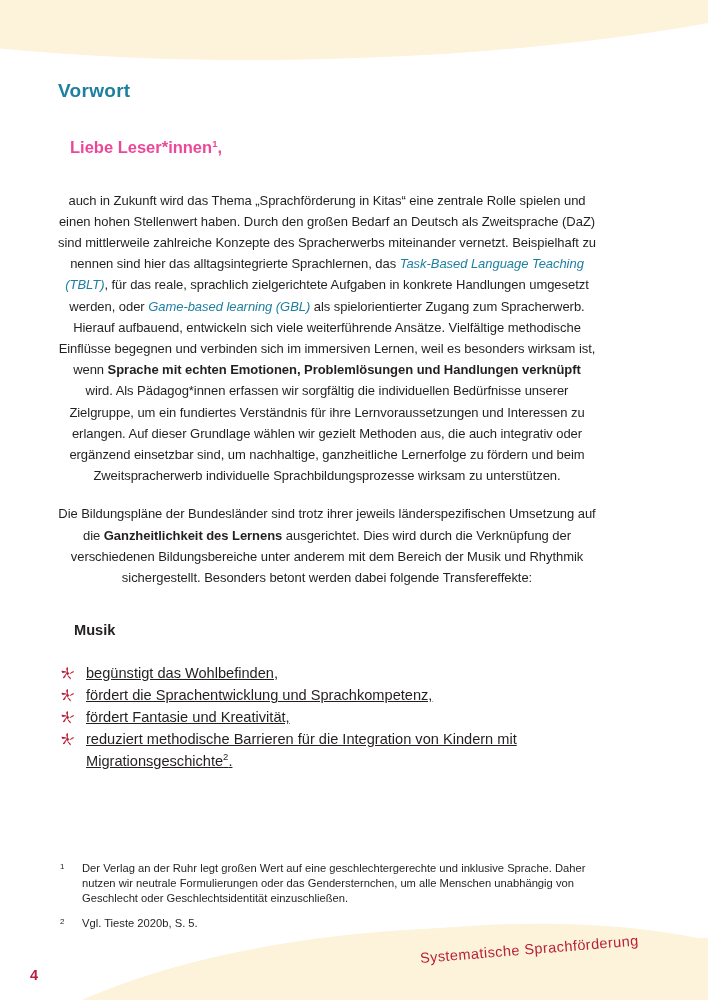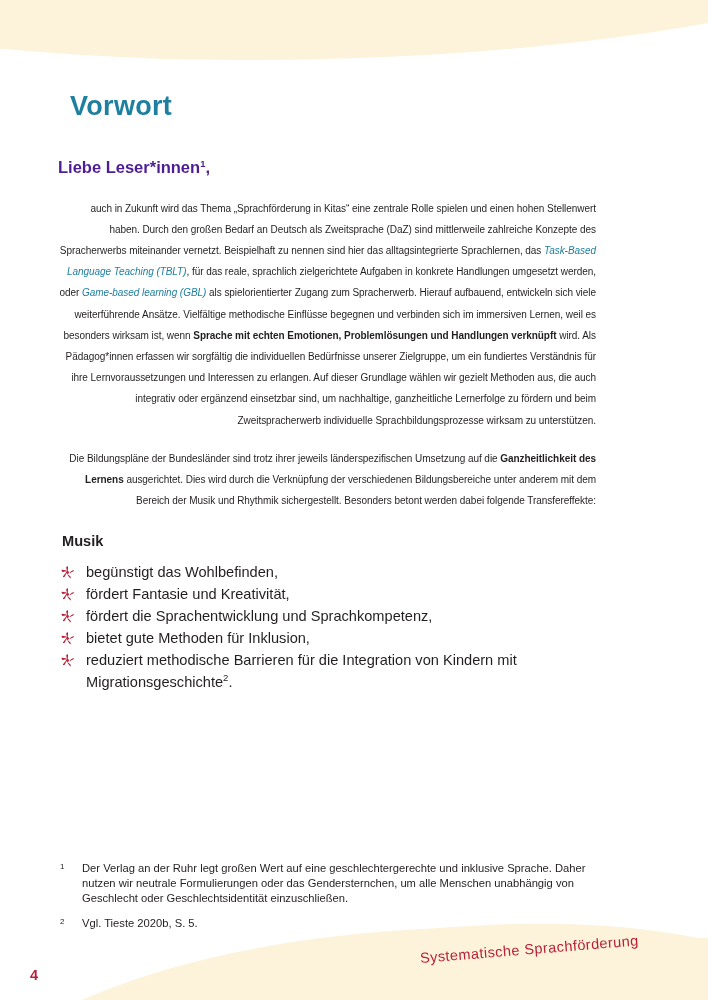--- a/index.html
+++ b/index.html
@@ -54,80 +54,81 @@
   .content {
     position: absolute;
     left: 58px;
     top: 0;
     width: 538px;
     z-index: 3;
   }
 
   h1.vorwort {
     color: #1e7fa0;
-    font-size: 27px;
+    font-size: 19px;
     font-weight: 700;
     letter-spacing: 0.3px;
-    margin: 12px;
+    margin: 0;
     padding-top: 81px;
     line-height: 1;
   }
 
   h2.salutation {
-    color: #4c1d95;
+    color: #ec4899;
     font-size: 16.5px;
     font-weight: 700;
-    margin: 0;
+    margin: 12px;
     padding-top: 27px;
     line-height: 1;
   }
   h2.salutation sup {
     font-size: 9.5px;
     vertical-align: super;
     line-height: 0;
   }
 
   p.body {
     color: #231f20;
-    font-size: 10px;
+    font-size: 13px;
     line-height: 21.2px;
     margin: 0;
-    text-align: right;
+    text-align: center;
     letter-spacing: -0.05px;
   }
   p.body.first { padding-top: 22px; }
   p.body.second { padding-top: 17px; }
 
   .it-teal {
     color: #1e7fa0;
     font-style: italic;
   }
   .bold { font-weight: 700; color: #231f20; }
 
   h3.listhead {
     color: #231f20;
     font-size: 14.6px;
     font-weight: 700;
-    margin: 4px;
+    margin: 16px;
     padding-top: 19px;
     line-height: 1;
   }
 
   ul.starlist {
     list-style: none;
     margin: 0;
     padding: 9px 0 0 0;
   }
   ul.starlist li {
     position: relative;
     color: #231f20;
     font-size: 14.6px;
     line-height: 21.6px;
     padding-left: 28px;
     margin-bottom: 0.5px;
+    text-decoration: underline;
   }
   .star {
     position: absolute;
     left: 2px;
     top: 3px;
     width: 15px;
     height: 15px;
     display: inline-block;
   }
   li sup {
@@ -226,51 +227,36 @@
             <g fill="#b81f38">
               <path d="M9.2 2.1c.5-.9 1.6-.6 1.5.4l-.3 5.8c0 .5-.7.6-.9.1L8.3 3.9c-.2-.6 .6-1.2 .9-1.8z"></path>
               <path d="M2.4 7.6c-.8-.5-.4-1.6.6-1.4l5.6 1.1c.5.1.5.8 0 .9l-5 1.1c-.6.1-.8-1.2-1.2-1.7z"></path>
               <path d="M17.6 6.9c1-.3 1.3.9.5 1.4l-4.8 2.4c-.4.2-.8-.3-.5-.7l3.1-2.4c.5-.4 1.2-.6 1.7-.7z"></path>
               <path d="M5.1 16c-.7.7-1.6-.1-1-.9l3.4-4.5c.3-.4.9-.1.8.4l-1.5 3.9c-.2.5-1.3.8-1.7 1.1z"></path>
               <path d="M14.3 16.6c.6.8-.4 1.5-1 .8l-3.4-4.4c-.3-.4.2-.9.6-.6l3.1 2.6c.4.3.5 1.1.7 1.6z"></path>
               <circle cx="10" cy="10" r="1.9"></circle>
             </g>
           </svg>
         </span>
+        <span>fördert die Sprachentwicklung und Sprachkompetenz,</span>
+      </li>
+      <li>
+        <span class="star">
+          <svg viewBox="0 0 20 20" width="15" height="15" aria-hidden="true">
+            <g fill="#b81f38">
+              <path d="M9.2 2.1c.5-.9 1.6-.6 1.5.4l-.3 5.8c0 .5-.7.6-.9.1L8.3 3.9c-.2-.6 .6-1.2 .9-1.8z"></path>
+              <path d="M2.4 7.6c-.8-.5-.4-1.6.6-1.4l5.6 1.1c.5.1.5.8 0 .9l-5 1.1c-.6.1-.8-1.2-1.2-1.7z"></path>
+              <path d="M17.6 6.9c1-.3 1.3.9.5 1.4l-4.8 2.4c-.4.2-.8-.3-.5-.7l3.1-2.4c.5-.4 1.2-.6 1.7-.7z"></path>
+              <path d="M5.1 16c-.7.7-1.6-.1-1-.9l3.4-4.5c.3-.4.9-.1.8.4l-1.5 3.9c-.2.5-1.3.8-1.7 1.1z"></path>
+              <path d="M14.3 16.6c.6.8-.4 1.5-1 .8l-3.4-4.4c-.3-.4.2-.9.6-.6l3.1 2.6c.4.3.5 1.1.7 1.6z"></path>
+              <circle cx="10" cy="10" r="1.9"></circle>
+            </g>
+          </svg>
+        </span>
         <span>fördert Fantasie und Kreativität,</span>
-      </li>
-      <li>
-        <span class="star">
-          <svg viewBox="0 0 20 20" width="15" height="15" aria-hidden="true">
-            <g fill="#b81f38">
-              <path d="M9.2 2.1c.5-.9 1.6-.6 1.5.4l-.3 5.8c0 .5-.7.6-.9.1L8.3 3.9c-.2-.6 .6-1.2 .9-1.8z"></path>
-              <path d="M2.4 7.6c-.8-.5-.4-1.6.6-1.4l5.6 1.1c.5.1.5.8 0 .9l-5 1.1c-.6.1-.8-1.2-1.2-1.7z"></path>
-              <path d="M17.6 6.9c1-.3 1.3.9.5 1.4l-4.8 2.4c-.4.2-.8-.3-.5-.7l3.1-2.4c.5-.4 1.2-.6 1.7-.7z"></path>
-              <path d="M5.1 16c-.7.7-1.6-.1-1-.9l3.4-4.5c.3-.4.9-.1.8.4l-1.5 3.9c-.2.5-1.3.8-1.7 1.1z"></path>
-              <path d="M14.3 16.6c.6.8-.4 1.5-1 .8l-3.4-4.4c-.3-.4.2-.9.6-.6l3.1 2.6c.4.3.5 1.1.7 1.6z"></path>
-              <circle cx="10" cy="10" r="1.9"></circle>
-            </g>
-          </svg>
-        </span>
-        <span>fördert die Sprachentwicklung und Sprachkompetenz,</span>
-      </li>
-      <li>
-        <span class="star">
-          <svg viewBox="0 0 20 20" width="15" height="15" aria-hidden="true">
-            <g fill="#b81f38">
-              <path d="M9.2 2.1c.5-.9 1.6-.6 1.5.4l-.3 5.8c0 .5-.7.6-.9.1L8.3 3.9c-.2-.6 .6-1.2 .9-1.8z"></path>
-              <path d="M2.4 7.6c-.8-.5-.4-1.6.6-1.4l5.6 1.1c.5.1.5.8 0 .9l-5 1.1c-.6.1-.8-1.2-1.2-1.7z"></path>
-              <path d="M17.6 6.9c1-.3 1.3.9.5 1.4l-4.8 2.4c-.4.2-.8-.3-.5-.7l3.1-2.4c.5-.4 1.2-.6 1.7-.7z"></path>
-              <path d="M5.1 16c-.7.7-1.6-.1-1-.9l3.4-4.5c.3-.4.9-.1.8.4l-1.5 3.9c-.2.5-1.3.8-1.7 1.1z"></path>
-              <path d="M14.3 16.6c.6.8-.4 1.5-1 .8l-3.4-4.4c-.3-.4.2-.9.6-.6l3.1 2.6c.4.3.5 1.1.7 1.6z"></path>
-              <circle cx="10" cy="10" r="1.9"></circle>
-            </g>
-          </svg>
-        </span>
-        <span>bietet gute Methoden für Inklusion,</span>
       </li>
       <li>
         <span class="star">
           <svg viewBox="0 0 20 20" width="15" height="15" aria-hidden="true">
             <g fill="#b81f38">
               <path d="M9.2 2.1c.5-.9 1.6-.6 1.5.4l-.3 5.8c0 .5-.7.6-.9.1L8.3 3.9c-.2-.6 .6-1.2 .9-1.8z"></path>
               <path d="M2.4 7.6c-.8-.5-.4-1.6.6-1.4l5.6 1.1c.5.1.5.8 0 .9l-5 1.1c-.6.1-.8-1.2-1.2-1.7z"></path>
               <path d="M17.6 6.9c1-.3 1.3.9.5 1.4l-4.8 2.4c-.4.2-.8-.3-.5-.7l3.1-2.4c.5-.4 1.2-.6 1.7-.7z"></path>
               <path d="M5.1 16c-.7.7-1.6-.1-1-.9l3.4-4.5c.3-.4.9-.1.8.4l-1.5 3.9c-.2.5-1.3.8-1.7 1.1z"></path>
               <path d="M14.3 16.6c.6.8-.4 1.5-1 .8l-3.4-4.4c-.3-.4.2-.9.6-.6l3.1 2.6c.4.3.5 1.1.7 1.6z"></path>

